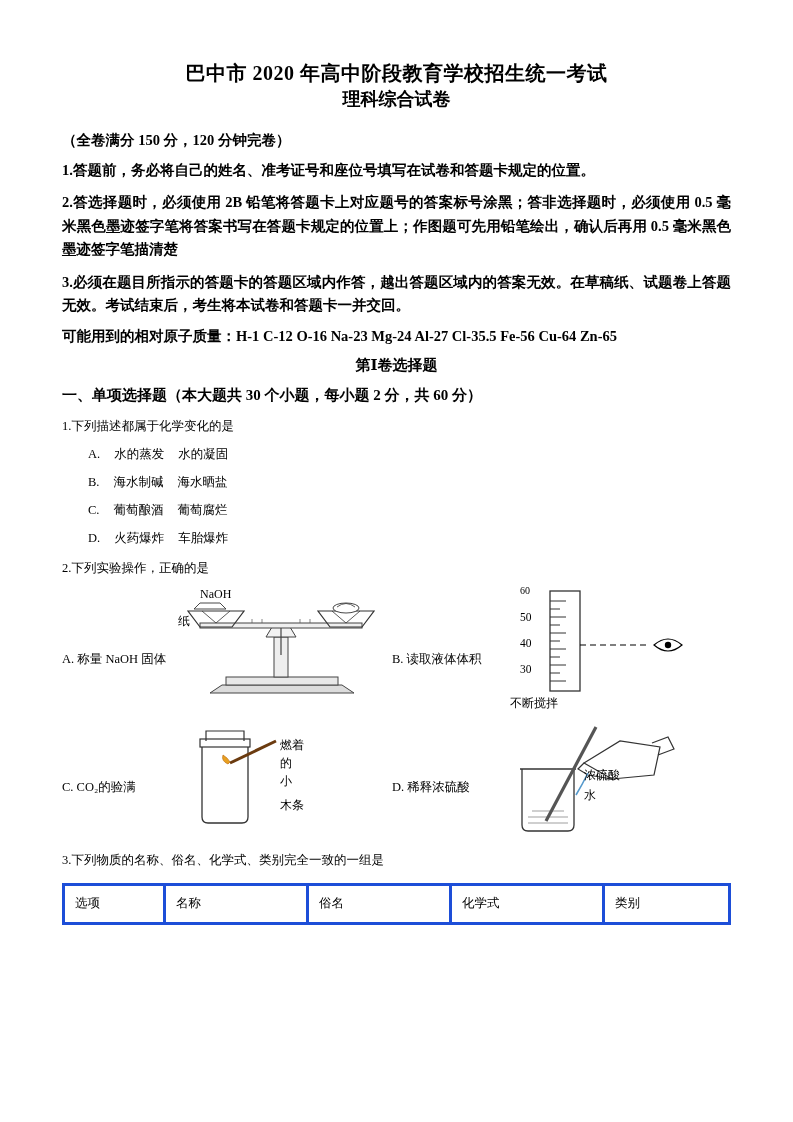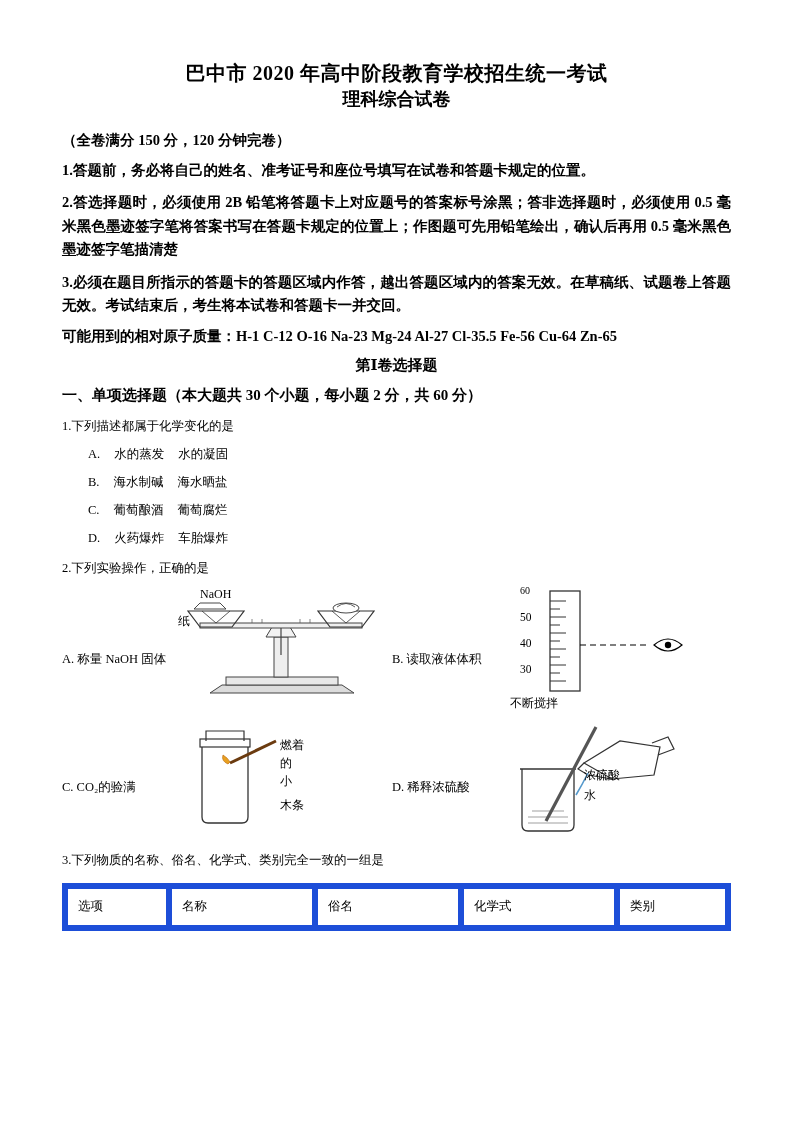--- a/index.html
+++ b/index.html
@@ -103,21 +103,21 @@
   }
 
   
   table.mat-table {
     margin-top: 14px;
     border-collapse: collapse;
     width: 100%;
     font-size: 12.5px;
   }
   table.mat-table td {
-    border: 6px solid #1d4ed8;
+    border: 3px solid #1d4ed8;
     height: 30px;
     padding: 3px 10px;
     vertical-align: middle;
   }
 
   svg { display: block; overflow: visible; }
 </style>
 </head>
 <body>
 

